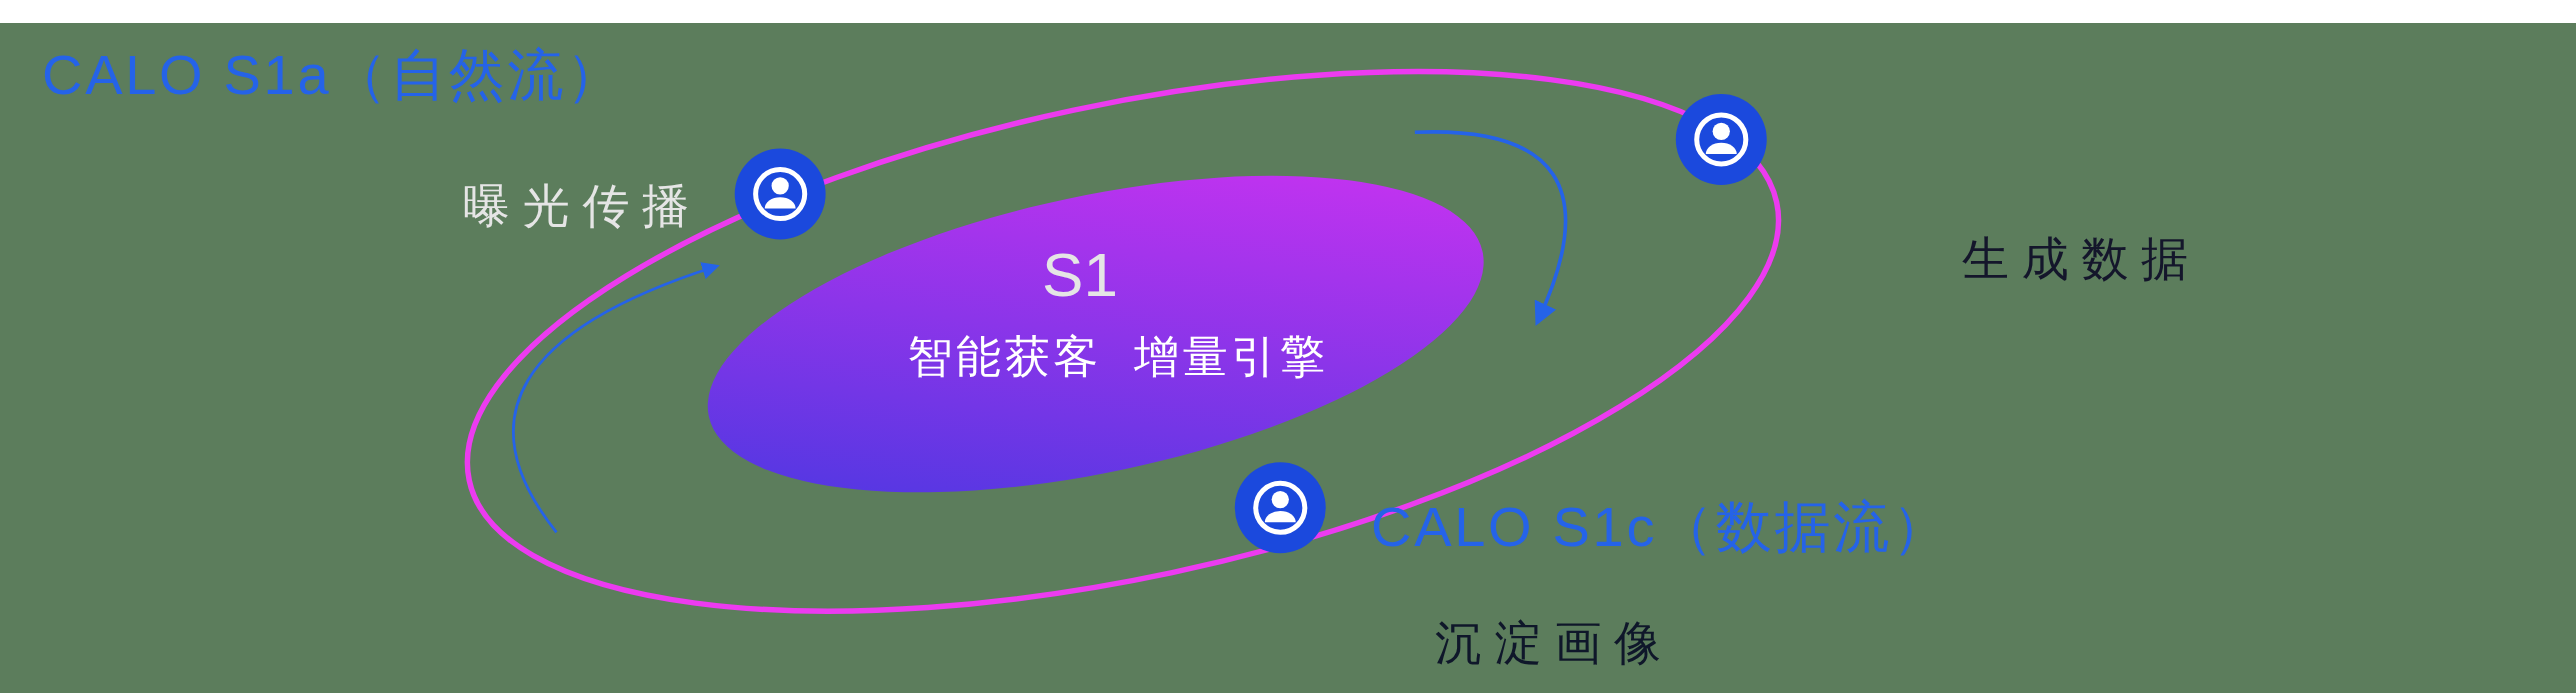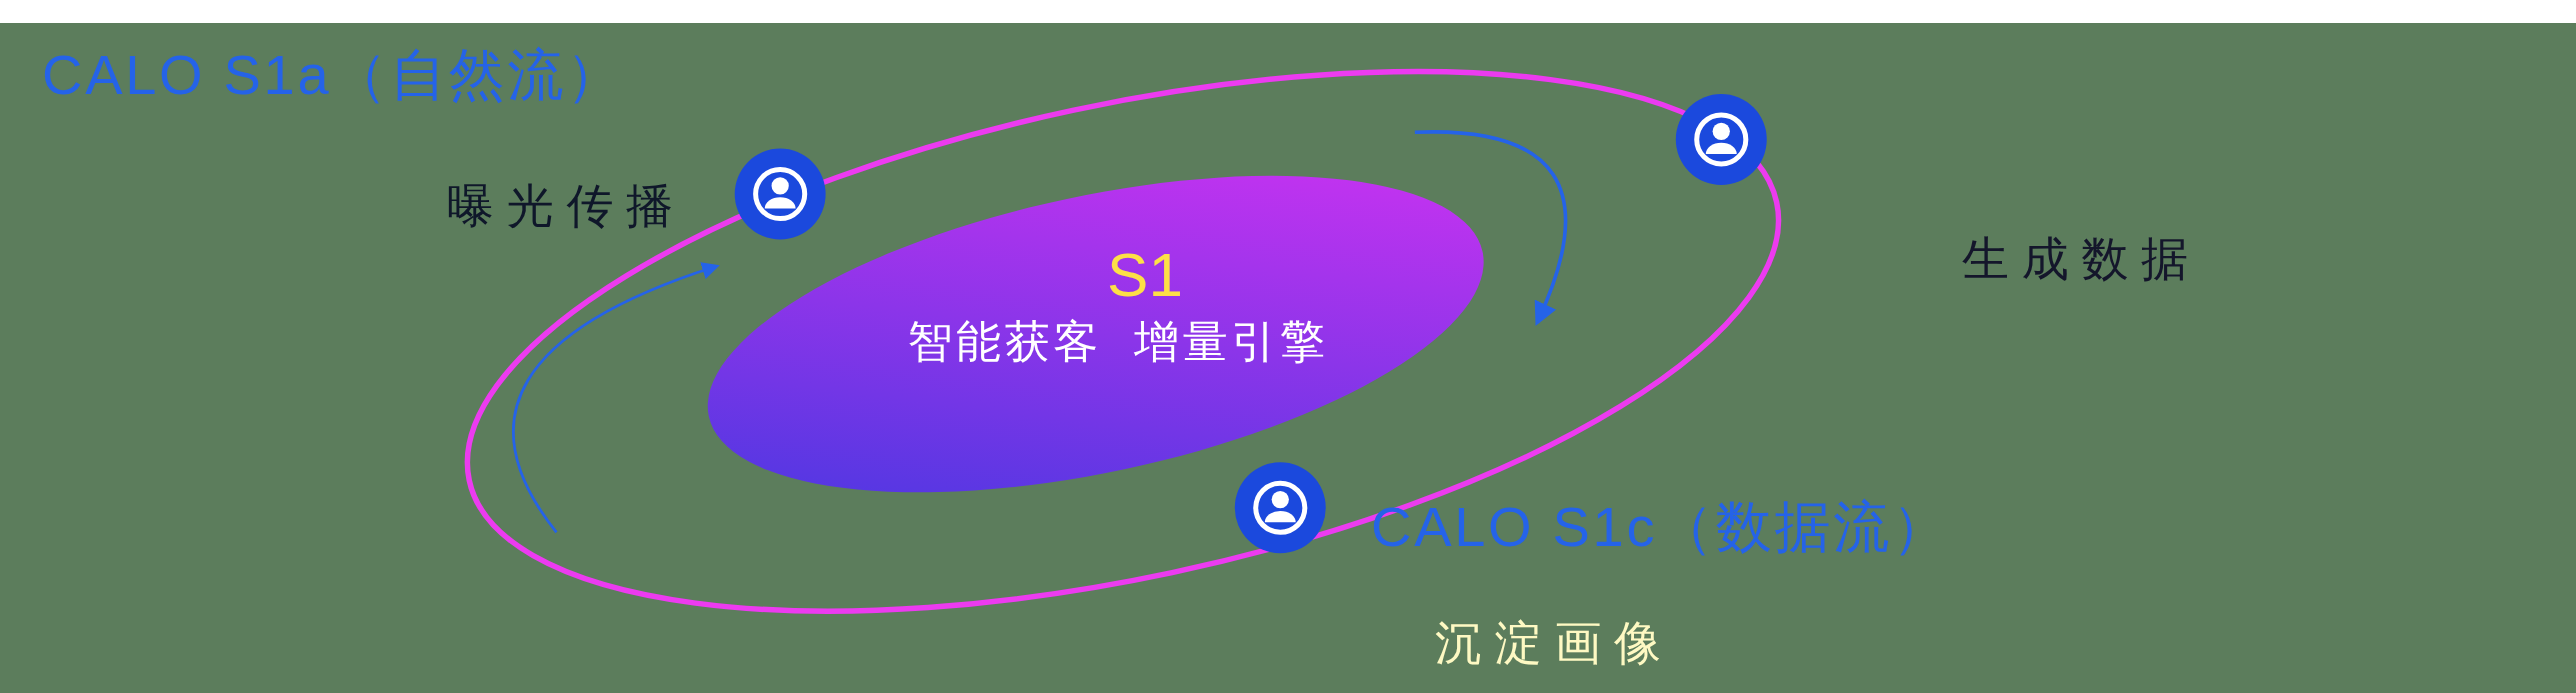--- a/index.html
+++ b/index.html
@@ -79,24 +79,24 @@
 
     <path d="M 612 560 Q 462 372 786 268" fill="none" stroke-width="3" marker-end="url(#arrowhead)" stroke="#2563e8"></path>
     <path d="M 1556 120 Q 1792 110 1692 326" fill="none" stroke-width="4" marker-end="url(#arrowhead)" stroke="#2563e8"></path>
 
     <use href="#userBadge" transform="translate(858,188)"></use>
     <use href="#userBadge" transform="translate(1893,128)"></use>
     <use href="#userBadge" transform="translate(1408,533)"></use>
   </svg>
 
   <div class="label node-title" style="left: 42px; top: 20px; color: rgb(37, 99, 232);">CALO S1a（自然流）</div>
-  <div class="label node-sub" style="left: 447px; top: 156px; color: #0f172a;">曝光传播</div>
+  <div class="label node-sub" style="left: 463px; top: 156px; color: #e5e5e5;">曝光传播</div>
 
   <div class="label node-sub" style="left: 1962px; top: 209px; color: rgb(20, 22, 43); font-family: Liberation Serif, serif;">生成数据</div>
 
   <div class="label node-title" style="left: 1371px; top: 472px; color: rgb(37, 99, 232);">CALO S1c（数据流）</div>
-  <div class="label node-sub" style="left: 1435px; top: 593px; color: #fef9c3;">沉淀画像</div>
+  <div class="label node-sub" style="left: 1435px; top: 593px; color: #0f172a;">沉淀画像</div>
 
-  <div class="label core-title" style="left: 1145px; top: 216px; color: #fde047;">S1</div>
-  <div class="label core-sub" style="left: 1118px; top: 293px; color: rgb(255, 255, 255);">智能获客  增量引擎</div>
+  <div class="label core-title" style="left: 1080px; top: 216px; color: #e5e5e5;">S1</div>
+  <div class="label core-sub" style="left: 1118px; top: 308px; color: rgb(255, 255, 255);">智能获客  增量引擎</div>
 
 </div>
 
 
 </body></html>

